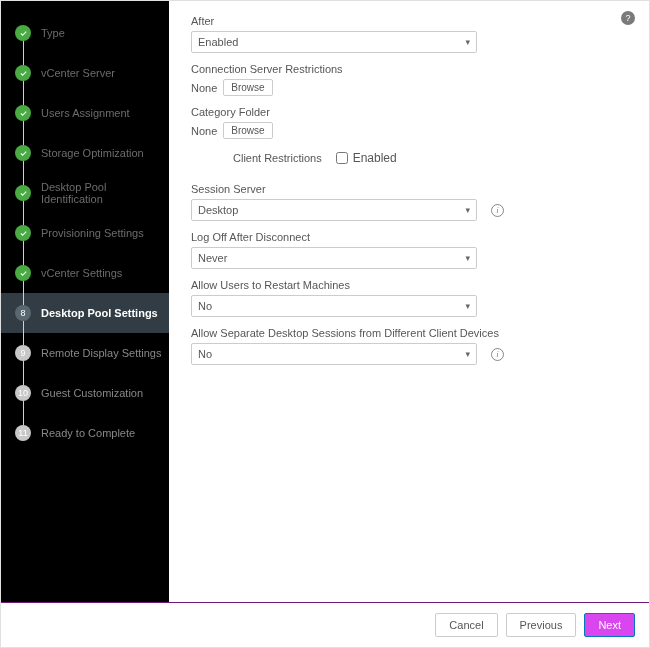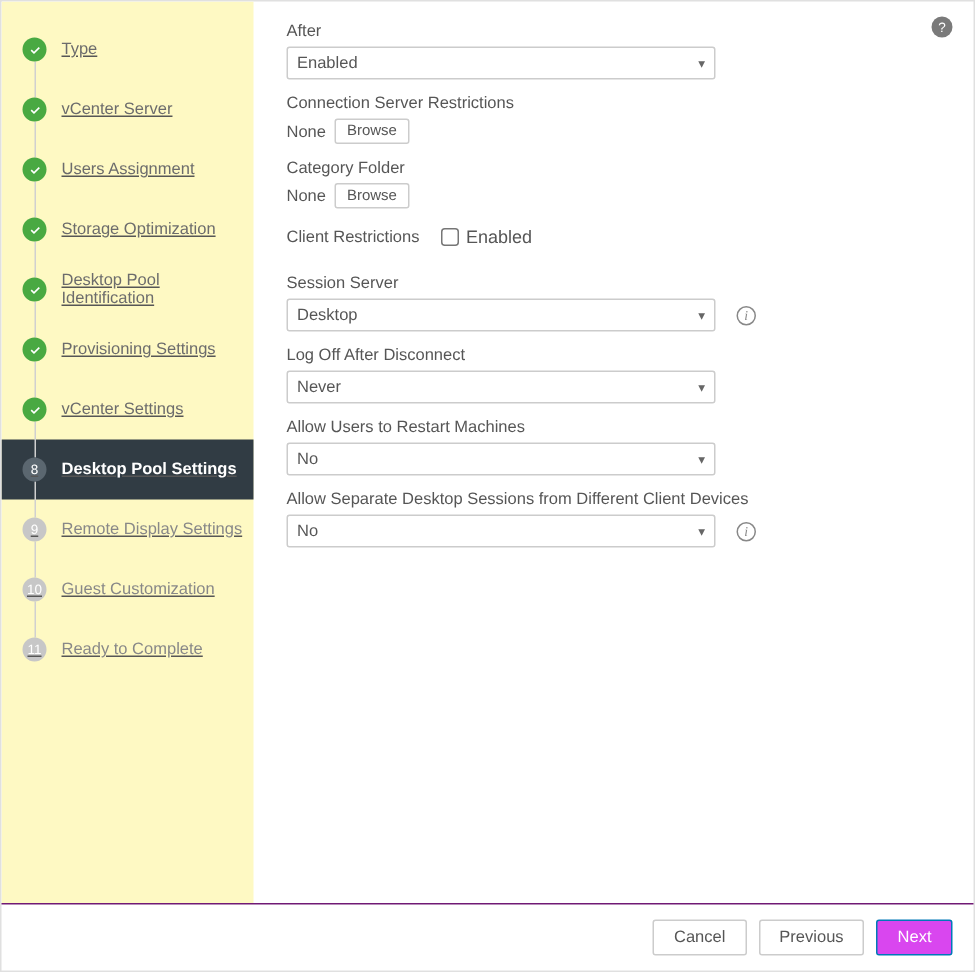--- a/index.html
+++ b/index.html
@@ -24,24 +24,23 @@
     color: #555;
     border-bottom: 1px solid #ececec;
   }
   .body {
     flex: 1;
     display: flex;
     overflow: hidden;
   }
   .sidebar {
     width: 168px;
-    background: #fef9c3;
+    background: #000000;
     padding-top: 12px;
     position: relative;
-    text-decoration: underline;
   }
   .step {
     display: flex;
     align-items: center;
     height: 40px;
     padding-left: 14px;
     position: relative;
     cursor: pointer;
   }
   .step .icon {
@@ -176,20 +175,21 @@
     padding: 2px 7px;
     border-radius: 2px;
     color: #565656;
     cursor: pointer;
   }
   .checkbox-row {
     display: flex;
     align-items: center;
     gap: 14px;
     margin-top: 4px;
+    margin-left: 42px;
   }
   .checkbox-row .cb {
     display: flex;
     align-items: center;
     gap: 5px;
   }
   .checkbox-row input[type="checkbox"] {
     width: 12px;
     height: 12px;
     margin: 0;

